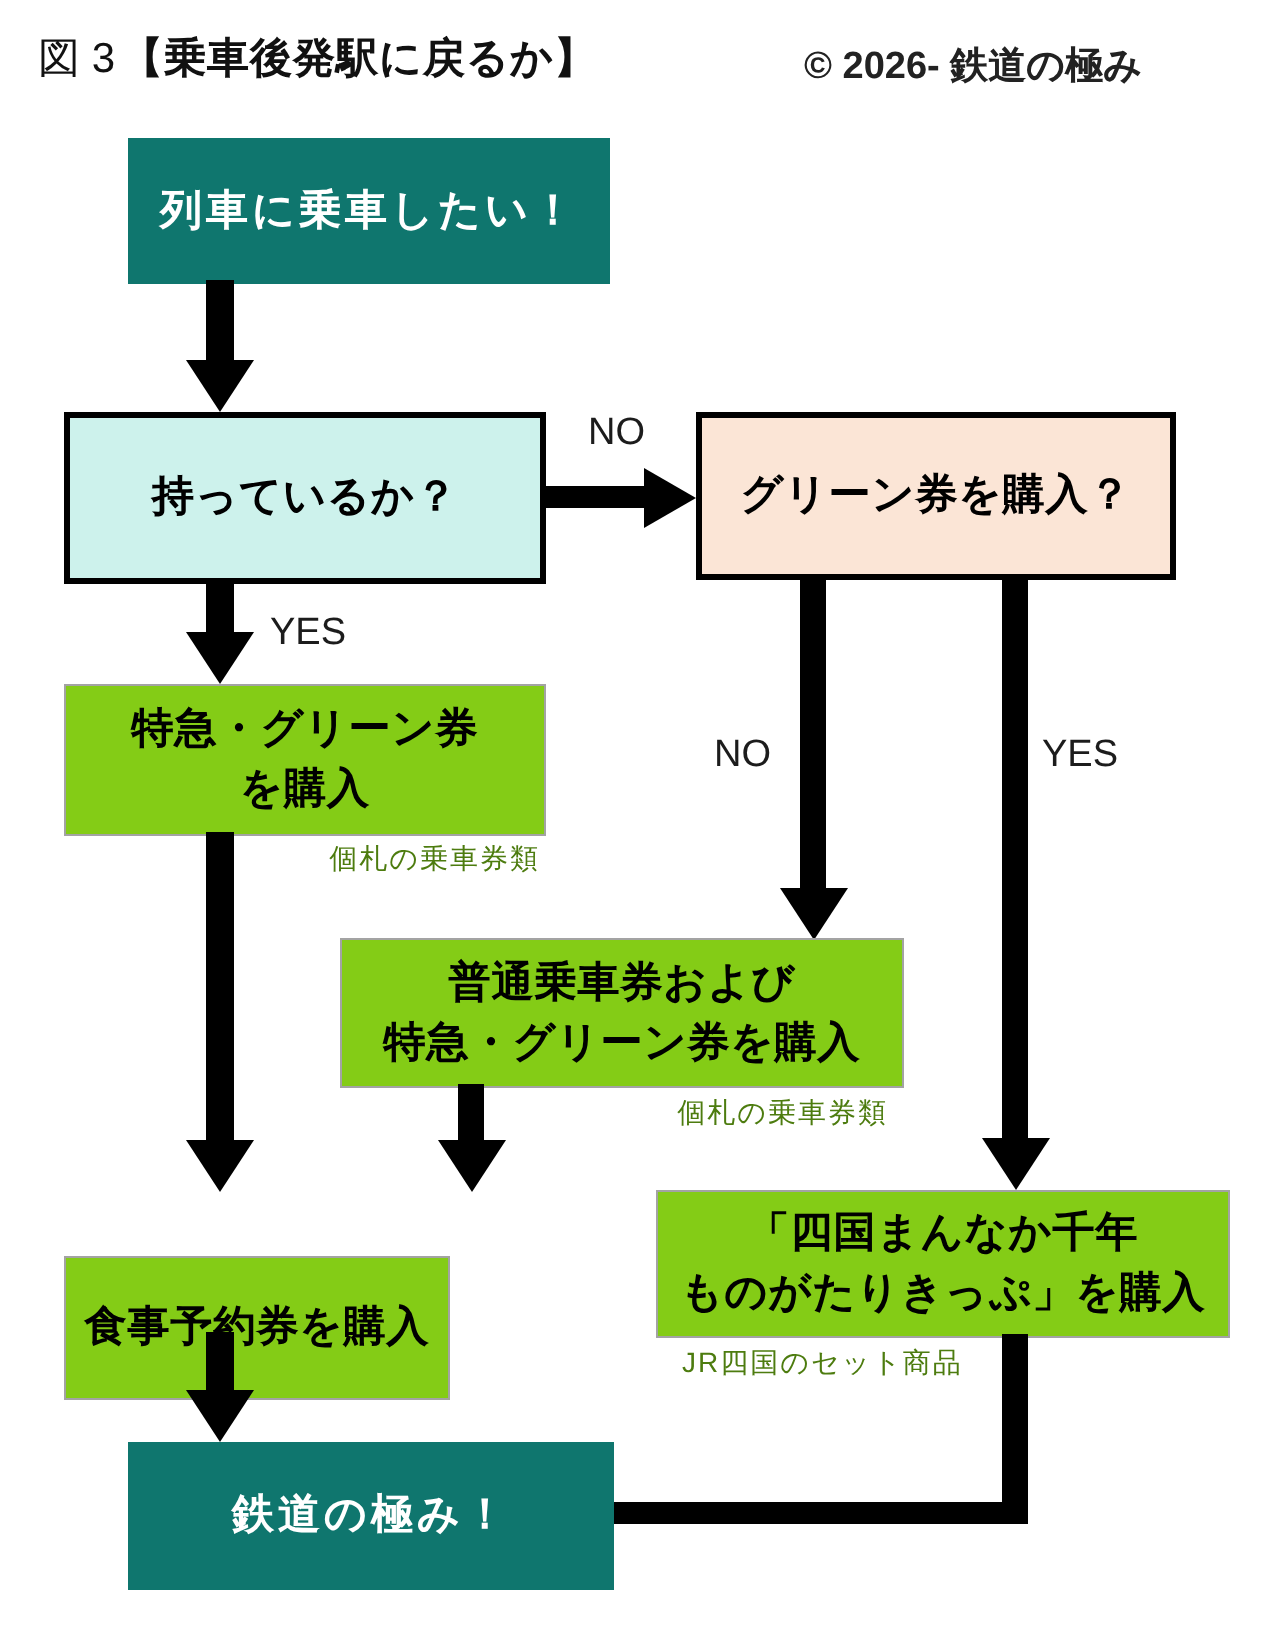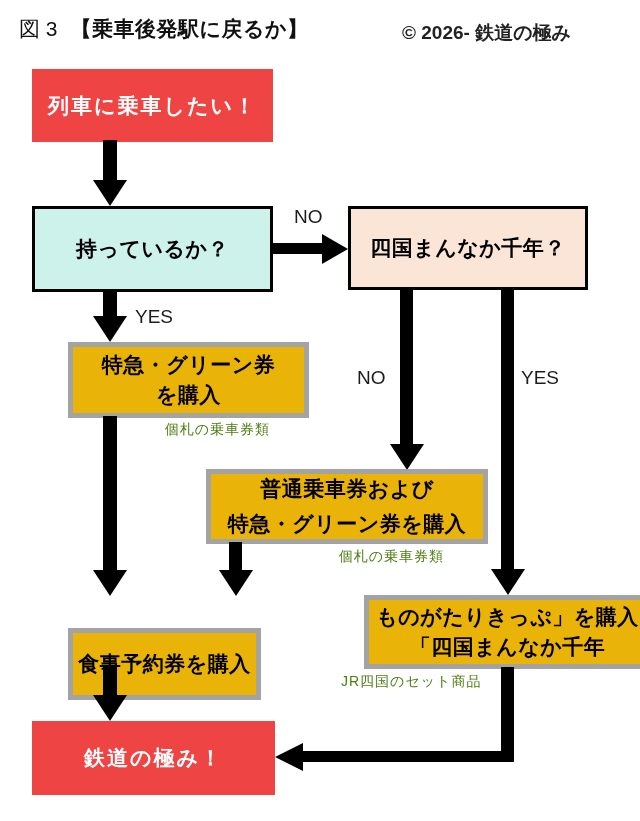--- a/index.html
+++ b/index.html
@@ -2,31 +2,31 @@
 <html><head>
 <meta charset="utf-8">
 <style>
   html,body{margin:0;padding:0;background:#ffffff;}
   .canvas{
     position:relative;width:640px;height:821px;background:#ffffff;overflow:hidden;
     font-family:"Liberation Sans",sans-serif;color:#000;
   }
   
   .fig-title{position:absolute;left:19px;top:15px;font-size:21px;white-space:nowrap;color:#111;}
-  .fig-title .prefix{font-weight:400;margin-right:13px;}
+  .fig-title .prefix{font-weight:400;margin-right:3px;}
   .fig-title .main{font-weight:700;letter-spacing:0.5px;}
   .copyright{position:absolute;left:402px;top:20px;font-size:19px;color:#222;white-space:nowrap;font-weight:bold;}
   
   .node{
     position:absolute;box-sizing:border-box;display:flex;flex-direction:column;
     align-items:center;justify-content:center;text-align:center;
     font-size:21px;font-weight:700;line-height:1.42;letter-spacing:0.5px;
   }
-  .node.process{background:#eab308;border:5px solid #a3a3a3;margin-left:36px;}
-  .node.terminal{background:#ef4444;color:#ffffff;letter-spacing:2px;}
+  .node.process{background:#84cc16;border:1px solid #a3a3a3;}
+  .node.terminal{background:#0f766e;color:#ffffff;letter-spacing:2px;margin-left:32px;}
   .node.q-cyan{background:#cdf2ec;border:3px solid #000;}
   .node.q-peach{background:#fbe5d6;border:3px solid #000;}
   
   .shaft{position:absolute;background:#000;}
   .ah{position:absolute;width:0;height:0;}
   .ah-down{border-left:17px solid transparent;border-right:17px solid transparent;border-top:26px solid #000;}
   .ah-right{border-top:15px solid transparent;border-bottom:15px solid transparent;border-left:26px solid #000;}
   .ah-left{border-top:14px solid transparent;border-bottom:14px solid transparent;border-right:28px solid #000;}
   
   .edge-label{position:absolute;font-size:19px;color:#1c1c1c;white-space:nowrap;}
@@ -52,21 +52,21 @@
 
   <div class="node q-cyan" style="left:32px;top:206px;width:241px;height:86px;">
     <span>持っているか？</span>
   </div>
 
   <div class="edge-label" style="left:294px;top:206px;">NO</div>
   <div class="shaft" style="left:271px;top:243px;width:53px;height:11px;"></div>
   <div class="ah ah-right" style="left:322px;top:234px;"></div>
 
   <div class="node q-peach" style="left:348px;top:206px;width:240px;height:84px;">
-    <span>四国まんなか千年？</span>
+    <span>グリーン券を購入？</span>
   </div>
 
   <div class="edge-label" style="left:135px;top:306px;">YES</div>
   <div class="shaft" style="left:103px;top:290px;width:14px;height:28px;"></div>
   <div class="ah ah-down" style="left:93px;top:316px;"></div>
 
   <div class="node process" style="left:32px;top:342px;width:241px;height:76px;">
     <span>特急・グリーン券</span>
     <span>を購入</span>
   </div>
@@ -77,39 +77,39 @@
 
   <div class="edge-label" style="left:357px;top:367px;">NO</div>
   <div class="edge-label" style="left:521px;top:367px;">YES</div>
 
   <div class="shaft" style="left:400px;top:288px;width:13px;height:158px;"></div>
   <div class="ah ah-down" style="left:390px;top:444px;"></div>
 
   <div class="shaft" style="left:501px;top:288px;width:13px;height:283px;"></div>
   <div class="ah ah-down" style="left:491px;top:569px;"></div>
 
-  <div class="node process" style="left:170px;top:469px;width:282px;height:75px;justify-content:space-between;">
+  <div class="node process" style="left:170px;top:469px;width:282px;height:75px;">
     <span>普通乗車券および</span>
     <span>特急・グリーン券を購入</span>
   </div>
   <div class="note ra" style="left:170px;top:548px;width:274px;">個札の乗車券類</div>
 
   <div class="shaft" style="left:229px;top:542px;width:13px;height:30px;"></div>
   <div class="ah ah-down" style="left:219px;top:570px;"></div>
 
   <div class="node process" style="left:32px;top:628px;width:193px;height:72px;">
     <span>食事予約券を購入</span>
   </div>
 
   <div class="shaft" style="left:103px;top:666px;width:14px;height:31px;"></div>
   <div class="ah ah-down" style="left:93px;top:695px;"></div>
 
   <div class="node process" style="left:328px;top:595px;width:287px;height:74px;">
+    <span>「四国まんなか千年</span>
     <span>ものがたりきっぷ」を購入</span>
-    <span>「四国まんなか千年</span>
   </div>
   <div class="note" style="left:341px;top:673px;">JR四国のセット商品</div>
 
   <div class="shaft" style="left:501px;top:667px;width:13px;height:95px;"></div>
   <div class="shaft" style="left:300px;top:751px;width:214px;height:11px;"></div>
   <div class="ah ah-left" style="left:275px;top:743px;"></div>
 
   <div class="node terminal" style="left:32px;top:721px;width:243px;height:74px;">
     <span>鉄道の極み！</span>
   </div>

